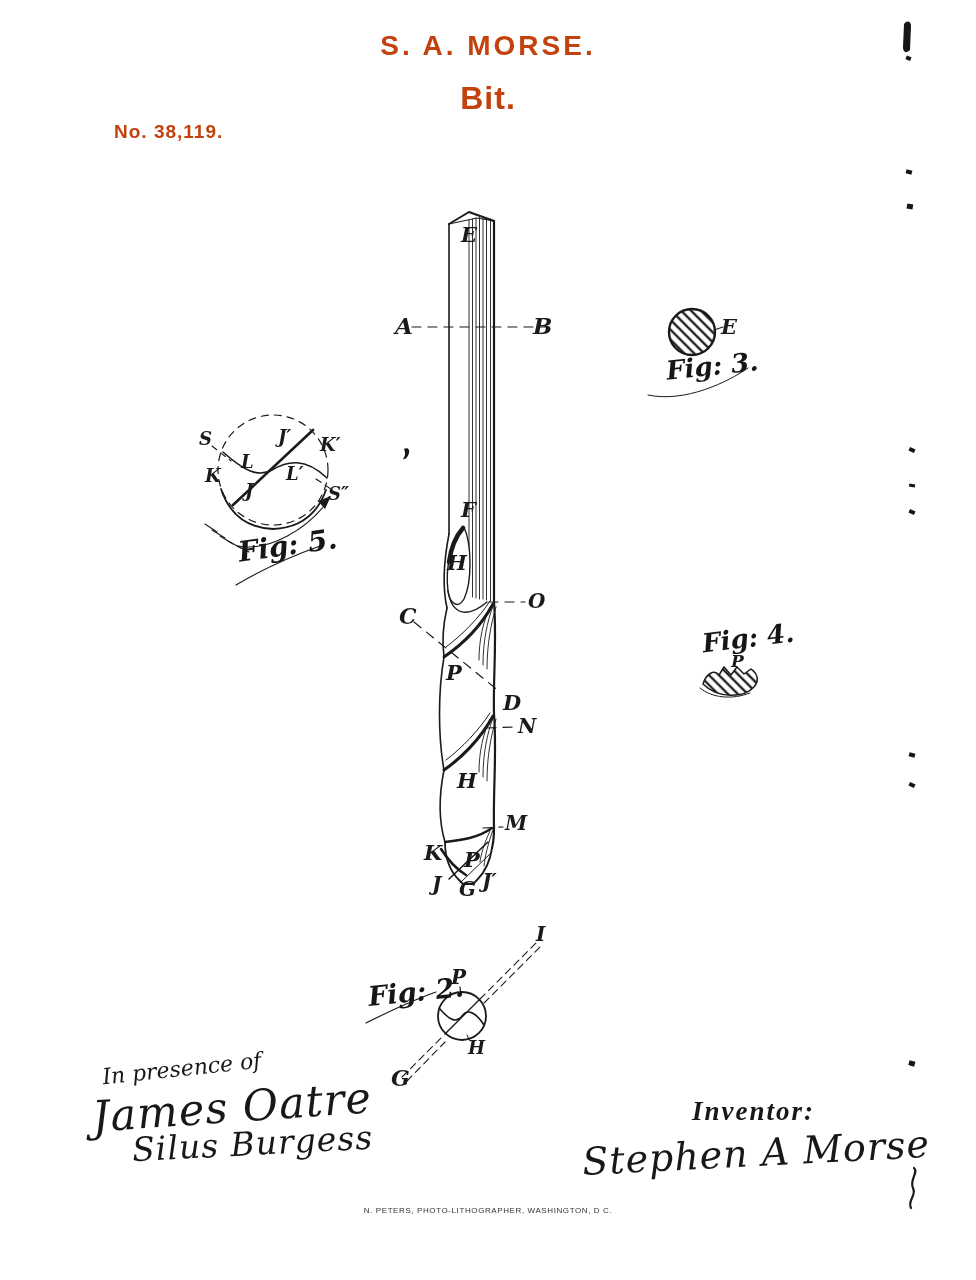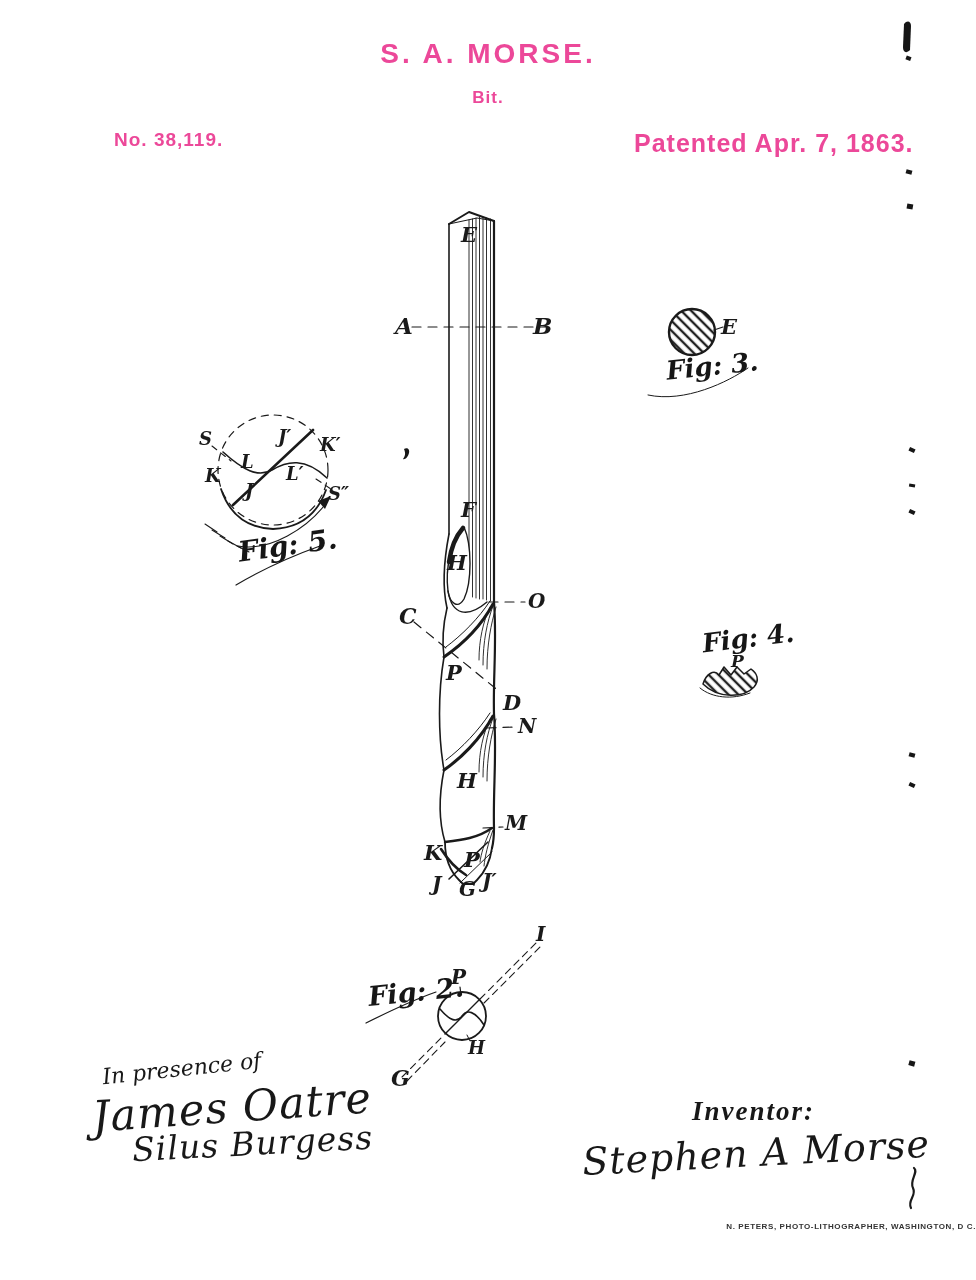--- a/index.html
+++ b/index.html
@@ -2,39 +2,39 @@
 <html><head>
 <meta charset="utf-8">
 <style>
   html,body{margin:0;padding:0;background:#d9d9d9;}
   .sheet{
     position:relative;width:976px;height:1280px;margin:0 auto;
     background:#ffffff;overflow:hidden;
     font-family:"Liberation Sans",sans-serif;color:#1a1a1a;
   }
   .abs{position:absolute;white-space:nowrap;}
-  .head{font-family:"Liberation Sans",sans-serif;font-weight:bold;color:#ec4899;margin-top:8px;}
+  .head{font-family:"Liberation Sans",sans-serif;font-weight:bold;color:#c2410c;}
   .lbl{
     position:absolute;white-space:nowrap;
     font-family:"DejaVu Serif",serif;font-style:italic;font-weight:bold;color:#1a1a1a;
     line-height:1;
   }
   .fig-caption{
     position:absolute;white-space:nowrap;
     font-family:"DejaVu Serif",serif;font-style:italic;font-weight:bold;color:#161616;
     line-height:1;
   }
   .script{
     position:absolute;white-space:nowrap;
     font-family:"DejaVu Serif",serif;font-style:italic;color:#181818;line-height:1;
   }
   svg{position:absolute;left:0;top:0;}
   .footer-credit{
-    position:absolute;left:0;top:1206px;width:100%;text-align:right;
-    font-size:8px;font-weight:bold;letter-spacing:0.6px;color:#333;margin-top:16px;
+    position:absolute;left:0;top:1206px;width:100%;text-align:center;
+    font-size:8px;font-weight:normal;letter-spacing:0.6px;color:#333;
   }
 </style>
 </head>
 <body>
 
 <div class="sheet">
 
   <svg width="976" height="1280" viewBox="0 0 976 1280">
     <defs>
       <pattern id="hatch" patternUnits="userSpaceOnUse" width="7" height="7" patternTransform="rotate(-45)">
@@ -172,23 +172,22 @@
         <rect x="909" y="753" width="6" height="4" transform="rotate(15 912 755)"></rect>
         <rect x="909" y="783" width="6" height="4" transform="rotate(25 912 785)"></rect>
         <rect x="909" y="1061" width="6" height="5" transform="rotate(15 912 1063)"></rect>
         <path d="M404,449 c3,-2 6,0 5,4 c-1,4 -4,7 -6,6 c2,-3 3,-5 1,-10 z"></path>
       </g>
       <path d="M914,1168 C919,1172 909,1180 913,1188 C917,1196 907,1200 911,1208" stroke-width="2.2"></path>
     </g>
   </svg>
 
   <div class="abs head" style="left:0;top:30px;width:100%;text-align:center;font-size:28px;letter-spacing:3px;">S. A. MORSE.</div>
-  <div class="abs head" style="left:0;top:80px;width:100%;text-align:center;font-size:17px;letter-spacing:1px;">Bit.</div>
+  <div class="abs head" style="left:0;top:80px;width:100%;text-align:center;font-size:32px;letter-spacing:1px;">Bit.</div>
   <div class="abs head" style="left:114px;top:121px;font-size:19px;letter-spacing:1px;">No. 38,119.</div>
-  <div class="abs head" style="left:634px;top:121px;font-size:25px;letter-spacing:1px;">Patented Apr. 7, 1863.</div>
 
   <span class="lbl" style="left:461px;top:224px;font-size:21px;">E</span>
   <span class="lbl" style="left:395px;top:314px;font-size:23px;">A</span>
   <span class="lbl" style="left:533px;top:314px;font-size:23px;">B</span>
   <span class="lbl" style="left:461px;top:499px;font-size:21px;">F</span>
   <span class="lbl" style="left:447px;top:552px;font-size:21px;">H</span>
   <span class="lbl" style="left:399px;top:605px;font-size:22px;">C</span>
   <span class="lbl" style="left:528px;top:591px;font-size:20px;">O</span>
   <span class="lbl" style="left:446px;top:662px;font-size:21px;">P</span>
   <span class="lbl" style="left:503px;top:692px;font-size:21px;">D</span>

